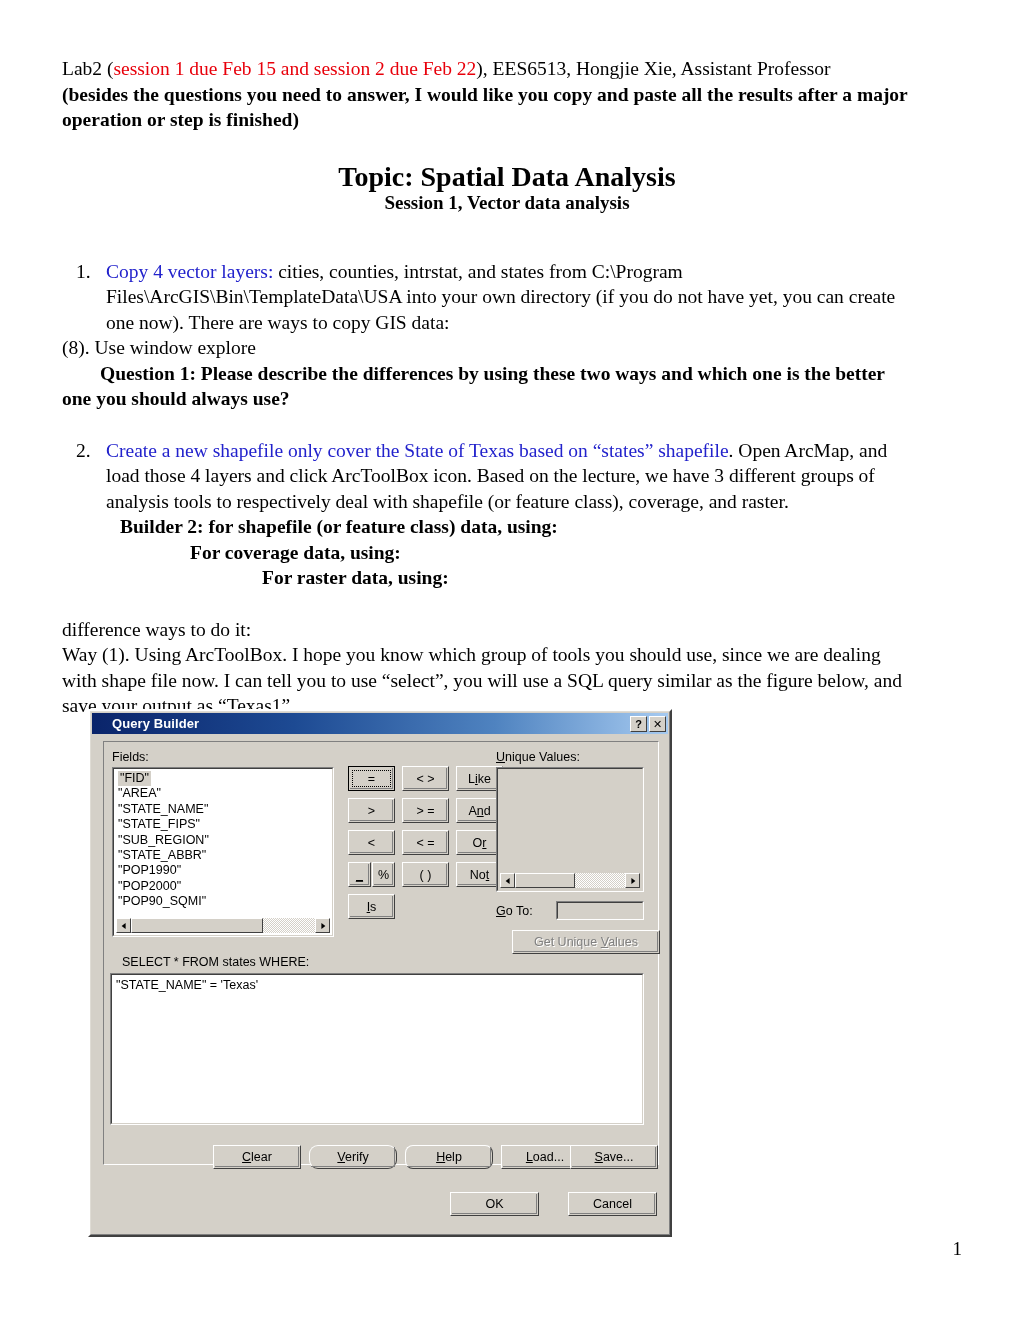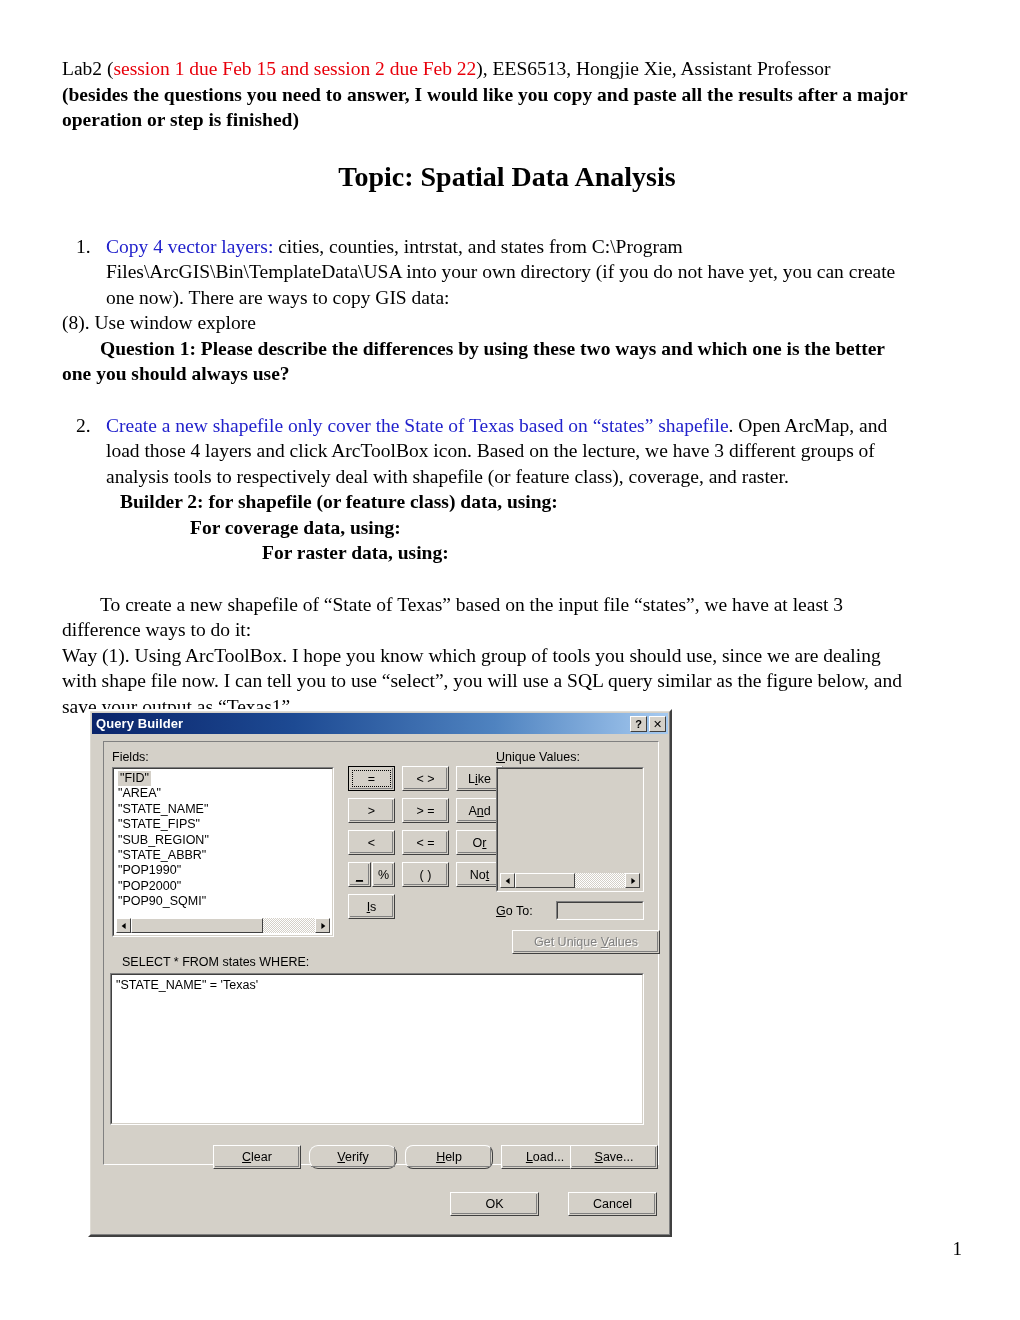--- a/index.html
+++ b/index.html
@@ -109,21 +109,21 @@
     width: 576px;
     height: 21px;
     background: linear-gradient(to right, #0a246a 0%, #1d4a93 35%, #4f83c0 70%, #a6caf0 100%);
     display: flex;
     align-items: center;
   }
   .titlebar-text {
     color: #ffffff;
     font-weight: bold;
     font-size: 13px;
-    margin-left: 4px;
+    margin-left: 20px;
     letter-spacing: 0.1px;
   }
   .titlebar-btns {
     margin-left: auto;
     display: flex;
     gap: 2px;
     margin-right: 2px;
   }
   .tb-btn {
     width: 17px;
@@ -348,20 +348,21 @@
 
   <div class="doc">
 
     <div class="hdr-line"><span>Lab2 (</span><span class="red">session 1 due Feb 15 and session 2 due Feb 22</span><span>), EES6513, Hongjie Xie, Assistant Professor</span></div>
 
     <div class="hdr-bold">(besides the questions you need to answer, I would like you copy and paste all the results after a major</div>
     <div class="hdr-bold">operation or step is finished)</div>
 
     <div class="title-block">
       <div class="title-main">Topic: Spatial Data Analysis</div>
+      <div class="title-sub">Session 1, Vector data analysis</div>
     </div>
 
     <div class="gap-lg"></div>
 
     <div class="numlist">
       <span class="num">1.</span>
       <div><span class="blue">Copy 4 vector layers:</span><span> cities, counties, intrstat, and states from C:\Program</span></div>
       <div>Files\ArcGIS\Bin\TemplateData\USA into your own directory (if you do not have yet, you can create</div>
       <div>one now). There are ways to copy GIS data:</div>
     </div>
@@ -376,21 +377,20 @@
       <div><span class="blue">Create a new shapefile only cover the State of Texas based on “states” shapefile</span><span>. Open ArcMap, and</span></div>
       <div>load those 4 layers and click ArcToolBox icon. Based on the lecture, we have 3 different groups of</div>
       <div>analysis tools to respectively deal with shapefile (or feature class), coverage, and raster.</div>
     </div>
     <div class="bold indent1">Builder 2: for shapefile (or feature class) data, using:</div>
     <div class="bold indent2">For coverage data, using:</div>
     <div class="bold indent3">For raster data, using:</div>
 
     <div class="gap-md"></div>
 
-    <div class="indent-para">To create a new shapefile of “State of Texas” based on the input file “states”, we have at least 3</div>
     <div>difference ways to do it:</div>
     <div>Way (1). Using ArcToolBox. I hope you know which group of tools you should use, since we are dealing</div>
     <div>with shape file now. I can tell you to use “select”, you will use a SQL query similar as the figure below, and</div>
     <div>save your output as “Texas1”.</div>
   </div>
 
   <div class="dialog">
     <div class="dialog-inner"></div>
 
     <div class="titlebar">

